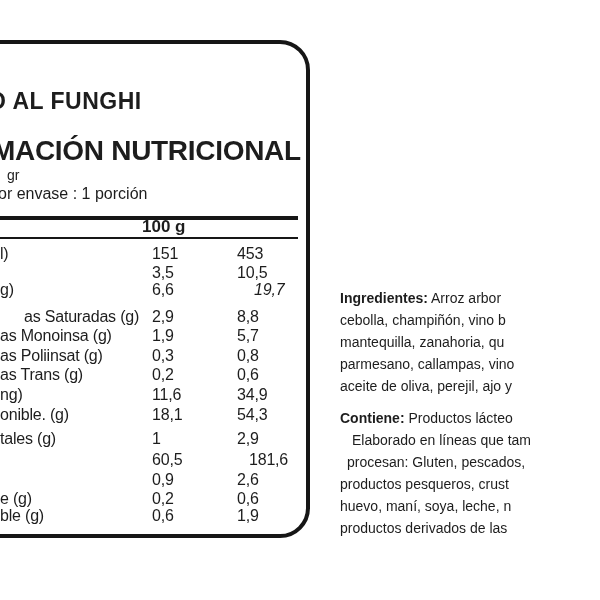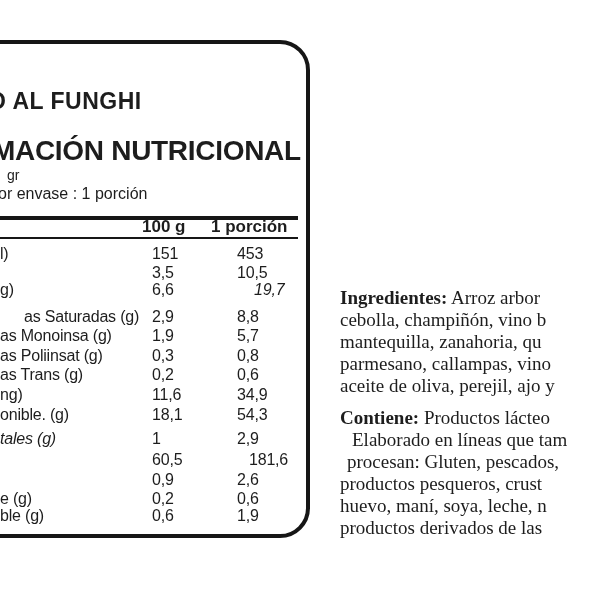--- a/index.html
+++ b/index.html
@@ -16,40 +16,39 @@
     box-sizing:border-box;border:4px solid #161616;border-radius:30px;
     background:#ffffff;
   }
   .title1{font-size:23px;font-weight:800;letter-spacing:0.5px;}
   .title2{font-size:28px;font-weight:800;letter-spacing:-0.3px;}
   .small{font-size:14px;font-weight:500;}
   .serv{font-size:16px;font-weight:500;}
   .rule{position:absolute;background:#161616;}
   .colhead{font-size:17px;font-weight:700;}
   .rowtext{font-size:16px;font-weight:500;letter-spacing:-0.2px;}
-  .ing{font-size:19px;line-height:22px;font-family:Liberation Serif, serif;}
+  .ing{font-size:14px;line-height:22px;}
   .ing b{font-weight:700;}
 </style>
 </head>
 <body>
 
 <div id="stage">
 
   <div id="card"></div>
 
   <div class="abs title1" style="left:-12px;top:88px;">O AL FUNGHI</div>
   <div class="abs title2" style="left:-8px;top:135px;">MACIÓN NUTRICIONAL</div>
   <div class="abs small" style="left:7px;top:167px;">gr</div>
   <div class="abs serv" style="left:-2px;top:185px;">or envase : 1 porción</div>
 
   <div class="rule" style="left:0;top:216px;width:298px;height:4px;"></div>
   <div class="rule" style="left:0;top:237px;width:298px;height:2px;"></div>
 
   <div class="abs colhead" style="left:142px;top:217px;">100 g</div>
-  <div class="abs colhead" style="left:211px;top:217px;">1 porción</div>
 
   <div id="rows">
       <div class="abs rowtext" style="left: 0px; top: 245px;">l)</div>
       <div class="abs rowtext" style="left: 152px; top: 245px;">151</div>
       <div class="abs rowtext" style="left: 237px; top: 245px;">453</div>
       <div class="abs rowtext" style="left: 152px; top: 264px;">3,5</div>
       <div class="abs rowtext" style="left: 237px; top: 264px;">10,5</div>
       <div class="abs rowtext" style="left: 0px; top: 281px;">g)</div>
       <div class="abs rowtext" style="left: 152px; top: 281px;">6,6</div>
       <div class="abs rowtext" style="left: 254px; top: 281px; font-style: italic;">19,7</div>
@@ -64,21 +63,21 @@
       <div class="abs rowtext" style="left: 237px; top: 347px;">0,8</div>
       <div class="abs rowtext" style="left: 0px; top: 366px;">as Trans (g)</div>
       <div class="abs rowtext" style="left: 152px; top: 366px;">0,2</div>
       <div class="abs rowtext" style="left: 237px; top: 366px;">0,6</div>
       <div class="abs rowtext" style="left: 0px; top: 386px;">ng)</div>
       <div class="abs rowtext" style="left: 152px; top: 386px;">11,6</div>
       <div class="abs rowtext" style="left: 237px; top: 386px;">34,9</div>
       <div class="abs rowtext" style="left: 0px; top: 406px;">onible. (g)</div>
       <div class="abs rowtext" style="left: 152px; top: 406px;">18,1</div>
       <div class="abs rowtext" style="left: 237px; top: 406px;">54,3</div>
-      <div class="abs rowtext" style="left: 0px; top: 430px; font-style: italic;">tales (g)</div>
+      <div class="abs rowtext" style="left: 0px; top: 430px;">tales (g)</div>
       <div class="abs rowtext" style="left: 152px; top: 430px;">1</div>
       <div class="abs rowtext" style="left: 237px; top: 430px;">2,9</div>
       <div class="abs rowtext" style="left: 152px; top: 451px;">60,5</div>
       <div class="abs rowtext" style="left: 237px; top: 451px; margin-left: 12px;">181,6</div>
       <div class="abs rowtext" style="left: 152px; top: 471px;">0,9</div>
       <div class="abs rowtext" style="left: 237px; top: 471px;">2,6</div>
       <div class="abs rowtext" style="left: 0px; top: 490px;">e (g)</div>
       <div class="abs rowtext" style="left: 152px; top: 490px;">0,2</div>
       <div class="abs rowtext" style="left: 237px; top: 490px;">0,6</div>
       <div class="abs rowtext" style="left: 0px; top: 507px;">ble (g)</div>

